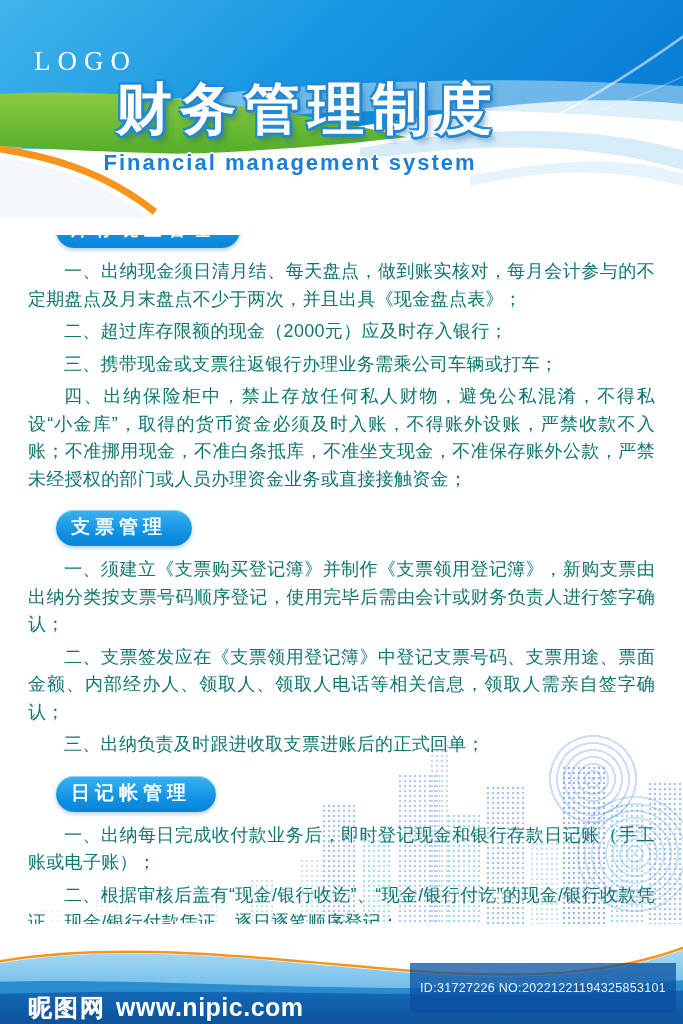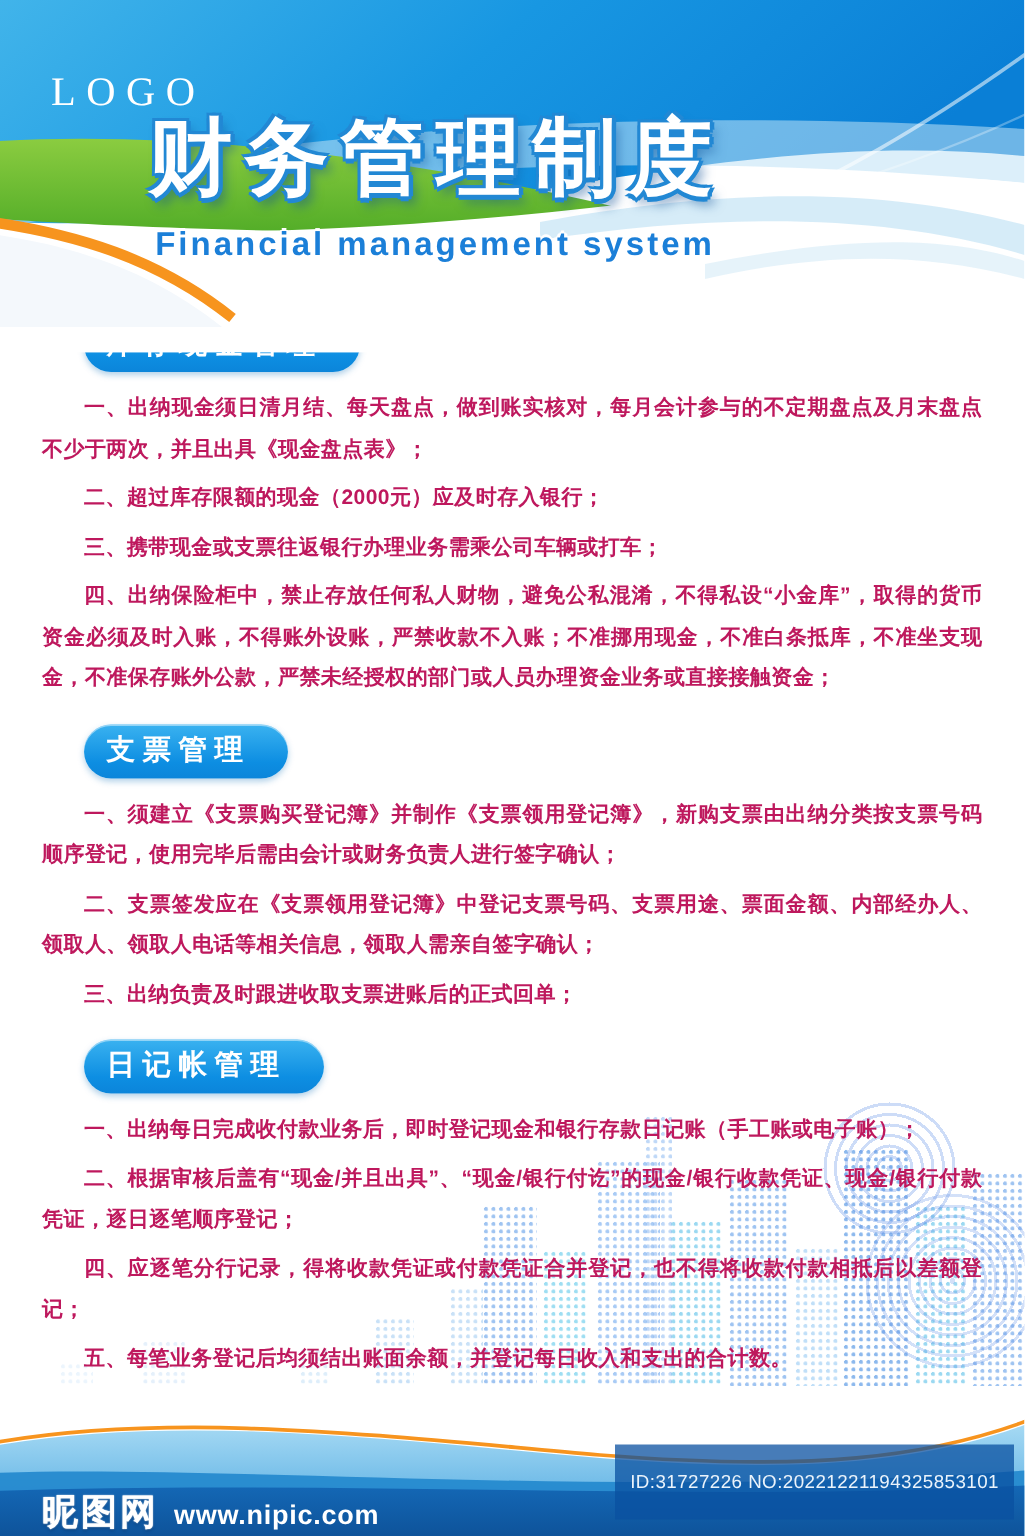--- a/index.html
+++ b/index.html
@@ -5,53 +5,53 @@
   html,body{margin:0;padding:0;}
   body{width:683px;height:1024px;position:relative;overflow:hidden;background:#fff;
        font-family:"Liberation Sans",sans-serif;}
 
   
   .header{position:absolute;top:0;left:0;width:683px;height:235px;z-index:4;}
   .header svg{position:absolute;top:0;left:0;}
   .logo{position:absolute;top:22px;left:34px;color:#fff;font-family:"Liberation Serif",serif;
         font-size:27px;letter-spacing:7px;font-weight:400;margin-top:24px;}
   .title{position:absolute;top:80px;left:0;width:582px;text-align:center;margin:0;
-         font-family:Liberation Mono, monospace;font-weight:700;font-size:56px;letter-spacing:8px;
+         font-family:Liberation Sans, sans-serif;font-weight:700;font-size:56px;letter-spacing:8px;
          color:#fff;line-height:1.05;
          text-shadow:2px 2px 0 #2288d4,-2px 2px 0 #2288d4,2px -2px 0 #2288d4,-2px -2px 0 #2288d4,
-                     0 3px 0 #2288d4,3px 0 0 #2288d4,4px 5px 7px rgba(16,80,150,.55);}
+                     0 3px 0 #2288d4,3px 0 0 #2288d4,4px 5px 7px rgba(16,80,150,.55);padding-left:17px;}
   .subtitle{position:absolute;top:150px;left:0;width:580px;text-align:center;margin:0;
             font-weight:700;font-size:22px;letter-spacing:2px;color:#1b7fd8;
             text-shadow:1px 1px 0 #fff,-1px 1px 0 #fff,1px -1px 0 #fff,-1px -1px 0 #fff,
                         0 2px 0 #fff,0 -2px 0 #fff,2px 0 0 #fff,-2px 0 0 #fff;}
 
   
   .content{position:absolute;top:190px;left:0;width:683px;z-index:2;padding:0;}
   .inner{padding:10px 28px 0 28px;}
   .pill{display:inline-block;margin:12px 0 10px 28px;padding:4px 25px 6px 15px;
         background:linear-gradient(180deg,#3ab2f0 0%,#0d8ee2 70%,#0b85da 100%);
         border-radius:20px;color:#fff;font-size:19px;font-weight:700;letter-spacing:5px;
         box-shadow:0 2px 4px rgba(30,120,190,.35), inset 0 1px 0 rgba(255,255,255,.45);font-family:Liberation Serif, serif;}
-  .para{margin:0 0 5px 0;font-size:14px;line-height:27.5px;color:#be185d;font-weight:700;
+  .para{margin:0 0 5px 0;font-size:18px;line-height:27.5px;color:#0f766e;font-weight:400;
         text-align:justify;text-indent:2em;letter-spacing:.3px;}
 
   
   .skyline{position:absolute;left:0;right:0;bottom:70px;height:220px;z-index:1;pointer-events:none;}
   .b{position:absolute;bottom:0;
      background-image:radial-gradient(circle at 2px 2px,var(--c) 1.2px,transparent 1.5px);
      background-size:5px 5px;}
   .rings{position:absolute;border-radius:50%;
      background:repeating-radial-gradient(circle at center,rgba(90,140,230,.38) 0 2px,transparent 2px 7px);}
 
   
   .footer{position:absolute;left:0;bottom:0;width:683px;height:100px;z-index:5;}
   .nipic-mark{position:absolute;left:28px;bottom:0;color:#fff;display:flex;align-items:baseline;gap:10px;}
   .nipic-name{font-size:24px;font-weight:900;letter-spacing:2px;
               text-shadow:0 0 1px #fff, 0 1px 2px rgba(0,40,90,.4);}
-  .nipic-url{font-size:18px;font-weight:700;letter-spacing:.5px;}
+  .nipic-url{font-size:25px;font-weight:700;letter-spacing:.5px;}
   .id-box{position:absolute;right:7px;bottom:11px;background:rgba(10,80,160,.75);
           color:#eaf3fb;font-size:12.5px;font-weight:400;padding:18px 10px;letter-spacing:.3px;}
 </style>
 </head>
 <body>
 
 <div class="header">
   <svg width="683" height="235" viewBox="0 0 683 235">
     <defs>
       <linearGradient id="bgGrad" x1="0" y1="0" x2="1" y2="0.25">
@@ -122,21 +122,21 @@
     <div>
       <span class="pill">支票管理</span>
       <p class="para">一、须建立《支票购买登记簿》并制作《支票领用登记簿》，新购支票由出纳分类按支票号码顺序登记，使用完毕后需由会计或财务负责人进行签字确认；</p>
       <p class="para">二、支票签发应在《支票领用登记簿》中登记支票号码、支票用途、票面金额、内部经办人、领取人、领取人电话等相关信息，领取人需亲自签字确认；</p>
       <p class="para">三、出纳负责及时跟进收取支票进账后的正式回单；</p>
     </div>
 
     <div>
       <span class="pill">日记帐管理</span>
       <p class="para">一、出纳每日完成收付款业务后，即时登记现金和银行存款日记账（手工账或电子账）；</p>
-      <p class="para">二、根据审核后盖有“现金/并且出具”、“现金/银行付讫”的现金/银行收款凭证、现金/银行付款凭证，逐日逐笔顺序登记；</p>
+      <p class="para">二、根据审核后盖有“现金/银行收讫”、“现金/银行付讫”的现金/银行收款凭证、现金/银行付款凭证，逐日逐笔顺序登记；</p>
       <p class="para">四、应逐笔分行记录，得将收款凭证或付款凭证合并登记，也不得将收款付款相抵后以差额登记；</p>
       <p class="para">五、每笔业务登记后均须结出账面余额，并登记每日收入和支出的合计数。</p>
     </div>
 
   </div>
 </div>
 
 <div class="footer">
   <svg width="683" height="100" viewBox="0 0 683 100">
     <defs>

